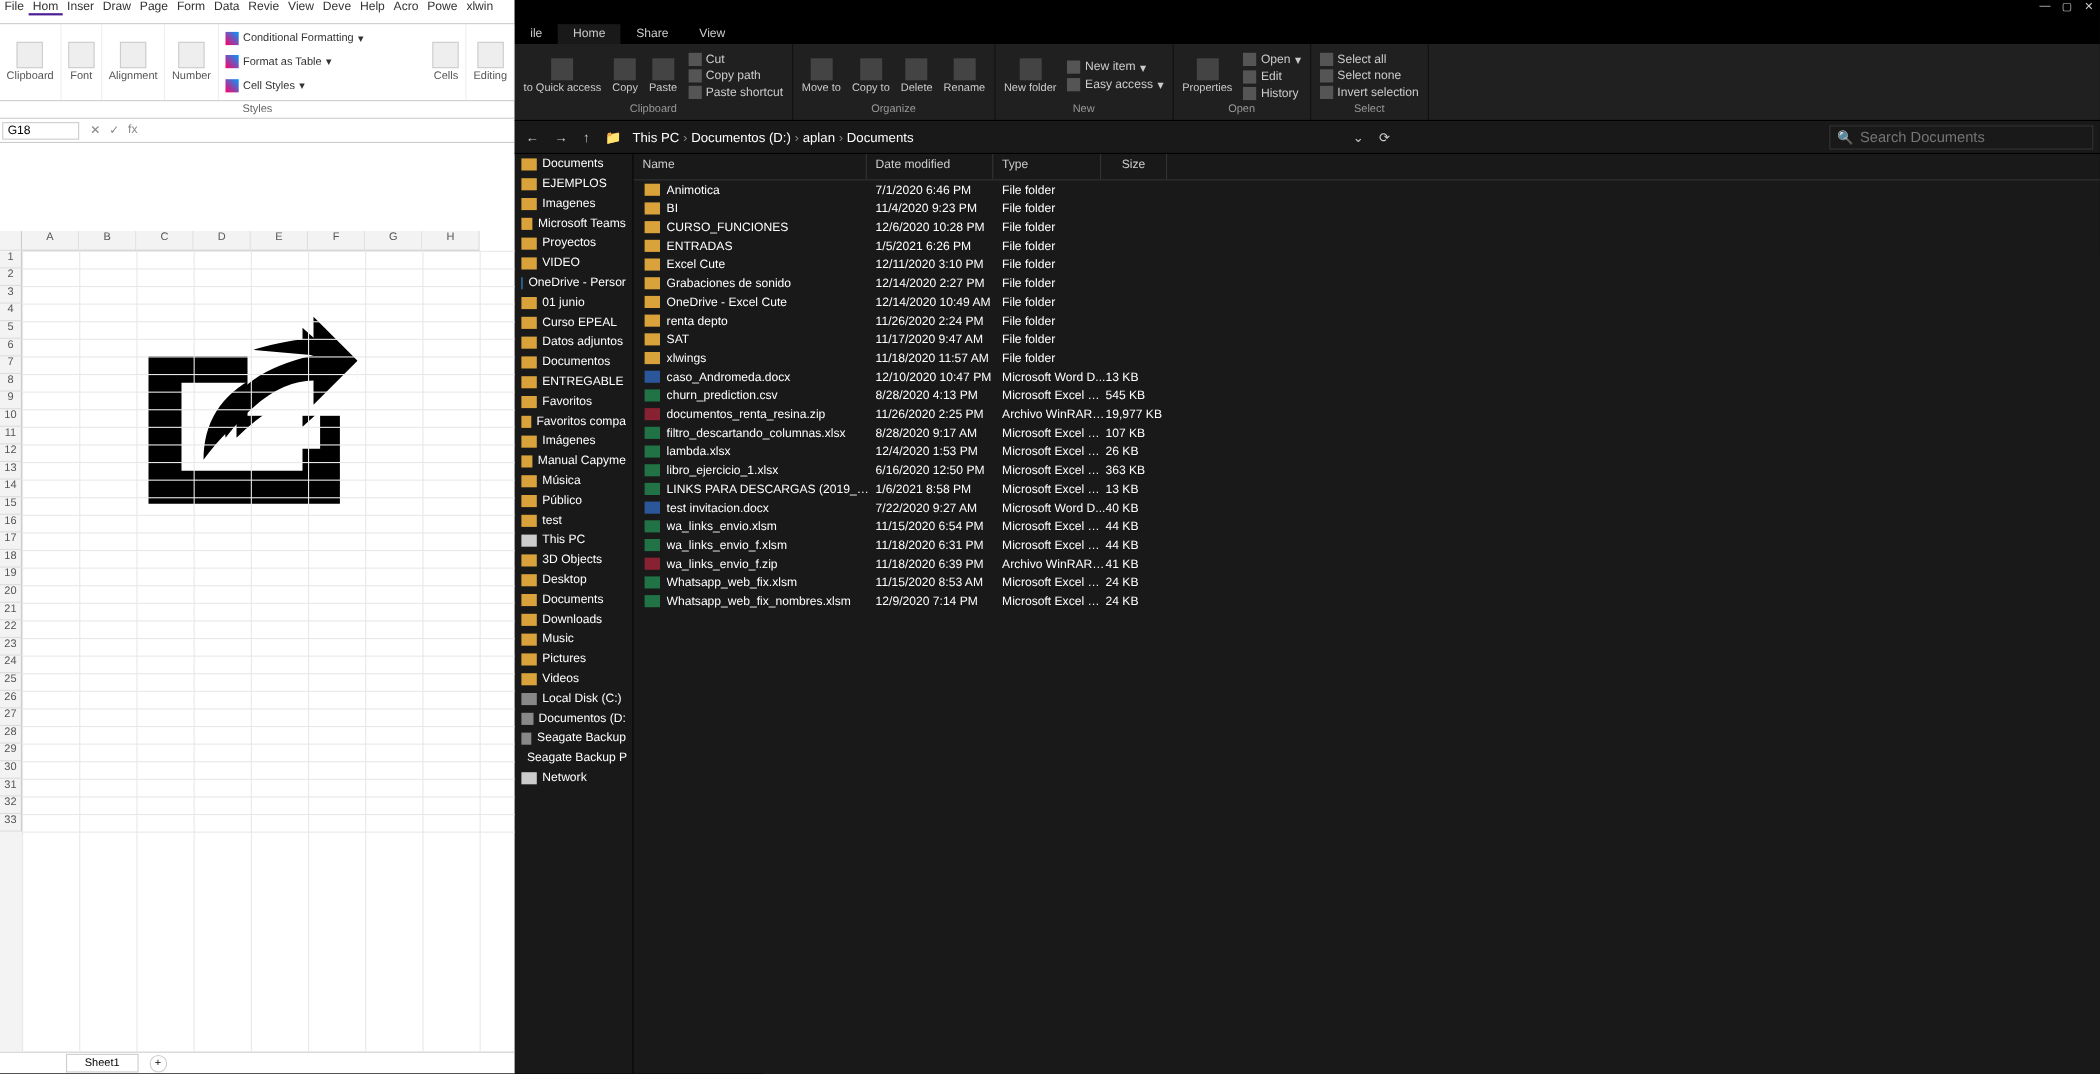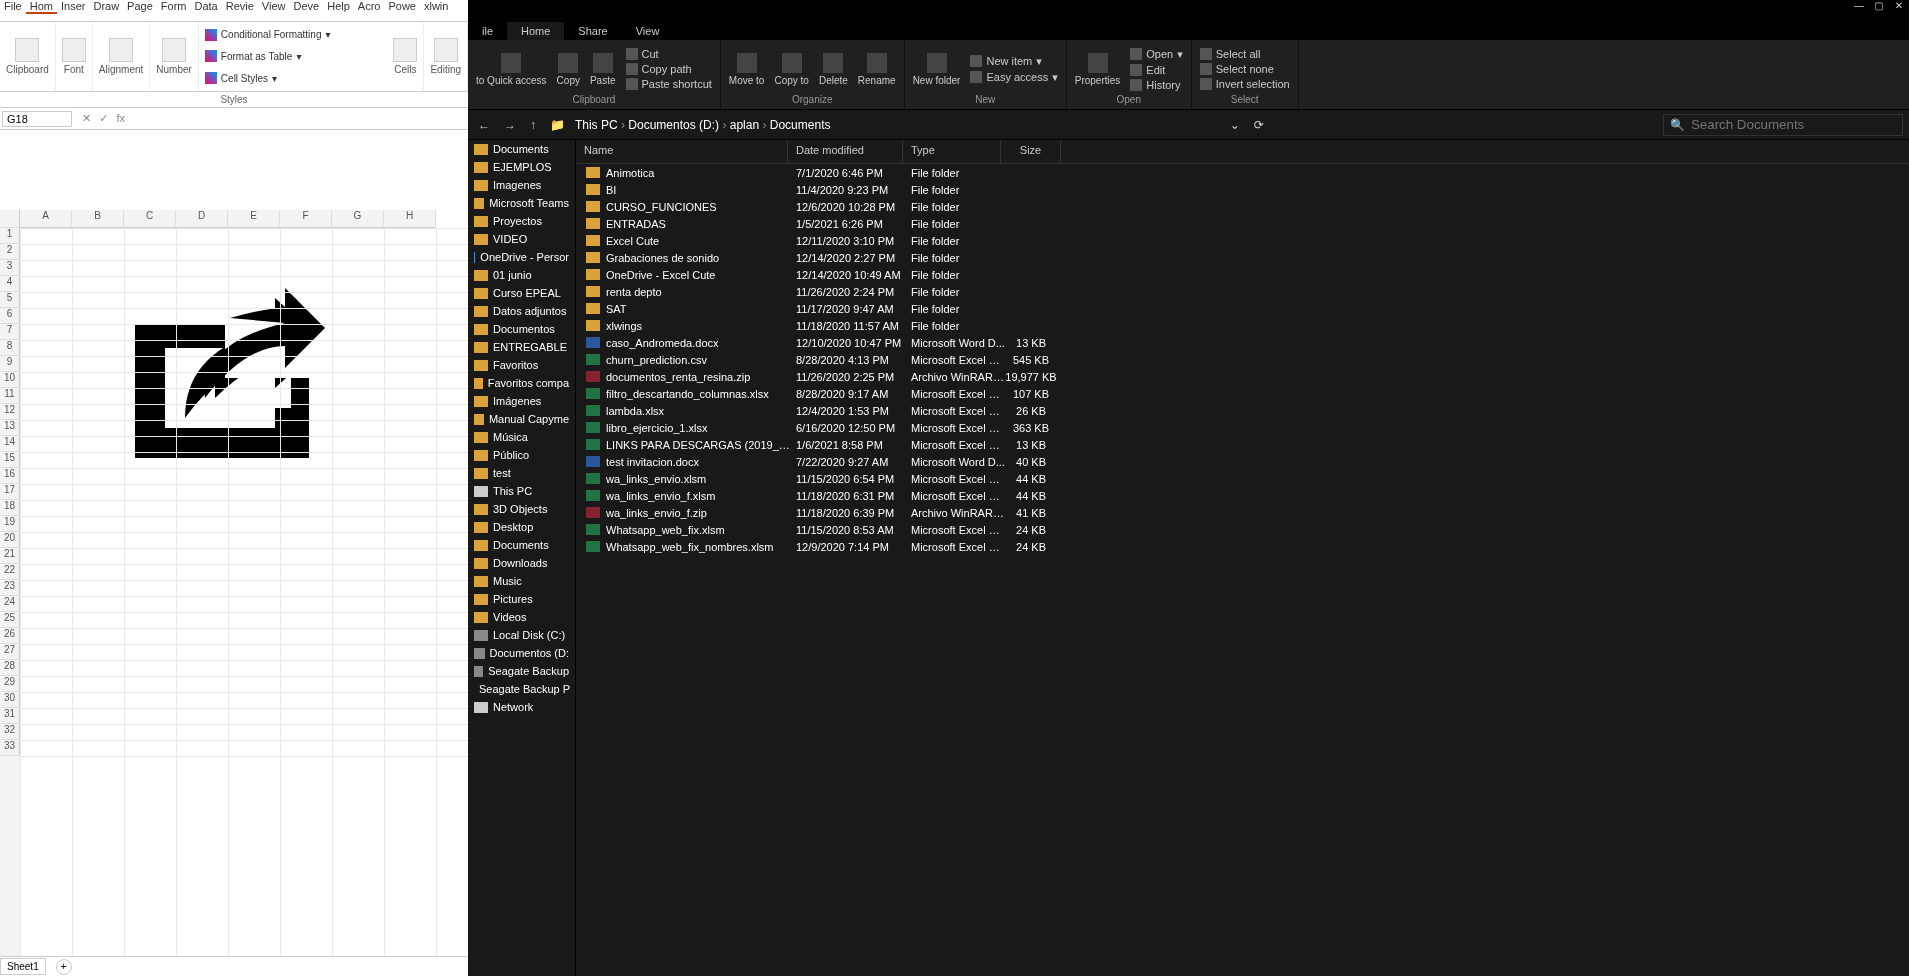--- a/index.html
+++ b/index.html
@@ -2,21 +2,21 @@
 <html><head>
 <meta charset="utf-8">
 <style>
 * { margin: 0; padding: 0; box-sizing: border-box; font-family: "Segoe UI", Arial, sans-serif; }
 body { width: 1909px; height: 976px; display: flex; background: #000; overflow: hidden; }
 
 
 .excel { width: 468px; height: 100%; background: #fff; display: flex; flex-direction: column; font-size: 11px; }
 .excel-tabs { display: flex; height: 22px; border-bottom: 1px solid #ccc; align-items: flex-start; font-size: 11px; color: #333; }
 .excel-tabs span { padding: 0 4px; cursor: pointer; white-space: nowrap; overflow: hidden; }
-.excel-tabs span.active { border-bottom: 2px solid #c2410c; }
+.excel-tabs span.active { border-bottom: 2px solid #4c1d95; }
 .excel-ribbon { height: 70px; display: flex; border-bottom: 1px solid #ccc; }
 .ribbon-group { display: flex; flex-direction: column; align-items: center; justify-content: center; padding: 4px 6px; border-right: 1px solid #eee; font-size: 10px; color: #555; }
 .ribbon-group .icon { width: 24px; height: 24px; background: #eee; margin-bottom: 2px; border: 1px solid #ccc; }
 .ribbon-styles { flex: 1; display: flex; flex-direction: column; justify-content: space-around; padding: 2px 6px; font-size: 10px; color: #333; }
 .ribbon-styles div { display: flex; align-items: center; gap: 4px; }
 .ribbon-styles .sicon { width: 12px; height: 12px; background: linear-gradient(45deg,#f06,#09f); }
 .styles-label { text-align: center; font-size: 10px; color: #666; border-bottom: 1px solid #ccc; padding: 2px; }
 .namebox-row { height: 22px; display: flex; align-items: center; border-bottom: 1px solid #ccc; }
 .namebox { width: 70px; border: 1px solid #ccc; margin: 2px; padding: 1px 4px; font-size: 11px; }
 .fx-icons { display: flex; gap: 8px; padding: 0 8px; color: #888; font-size: 11px; }
@@ -26,21 +26,21 @@
 .rowhead { width: 20px; background: #f3f3f3; }
 .rowhead div { height: 16px; border-bottom: 1px solid #ddd; border-right: 1px solid #ccc; text-align: center; font-size: 10px; color: #555; }
 .cols { flex: 1; display: flex; flex-direction: column; }
 .colhead { display: flex; height: 18px; }
 .colhead div { width: 52px; border-right: 1px solid #ddd; border-bottom: 1px solid #ccc; text-align: center; font-size: 10px; color: #555; background: #f3f3f3; }
 .cells { position: relative; flex: 1; }
 .gridline-h { position: absolute; left: 0; right: 0; border-bottom: 1px solid #e8e8e8; }
 .gridline-v { position: absolute; top: 0; bottom: 0; border-right: 1px solid #e8e8e8; }
 .share-icon { position: absolute; top: 60px; left: 115px; }
 .excel-status { height: 20px; display: flex; align-items: center; border-top: 1px solid #ccc; font-size: 10px; }
-.sheet-tab { background: #fff; border: 1px solid #ccc; padding: 2px 6px; }
+.sheet-tab { background: #fff; border: 1px solid #ccc; padding: 2px 16px; margin-left: 60px; }
 .add-sheet { width: 16px; height: 16px; border: 1px solid #ccc; border-radius: 50%; margin-left: 10px; text-align: center; line-height: 14px; }
 
 
 .explorer { flex: 1; background: #191919; color: #fff; font-size: 12px; display: flex; flex-direction: column; }
 .exp-tabs { height: 40px; display: flex; align-items: flex-end; background: #000; color: #ccc; }
 .exp-tabs span { padding: 3px 14px; font-size: 11px; }
 .exp-tabs span.active { background: #191919; }
 .exp-ribbon { height: 70px; display: flex; background: #202020; border-bottom: 1px solid #000; }
 .exp-rgroup { display: flex; flex-direction: column; align-items: center; padding: 4px 8px; border-right: 1px solid #111; font-size: 10px; color: #ccc; }
 .exp-rgroup .top { flex: 1; display: flex; align-items: center; gap: 10px; }
@@ -70,21 +70,21 @@
 .col-type { width: 98px; }
 .col-size { width: 60px; text-align: center; }
 .exp-row { display: flex; height: 17px; align-items: center; font-size: 11px; color: #fff; }
 .exp-row .ficon { width: 14px; height: 11px; margin: 0 6px 0 10px; background: #d9a23a; }
 .exp-row .ficon.doc { background: #2b579a; }
 .exp-row .ficon.xls { background: #217346; }
 .exp-row .ficon.zip { background: #823; }
 .exp-row .fname { width: 186px; white-space: nowrap; overflow: hidden; text-overflow: ellipsis; }
 .exp-row .fdate { width: 115px; padding-left: 4px; }
 .exp-row .ftype { width: 98px; padding-left: 4px; white-space: nowrap; overflow: hidden; text-overflow: ellipsis; }
-.exp-row .fsize { width: 60px; text-align: center; padding-right: 8px; }
+.exp-row .fsize { width: 60px; text-align: left; padding-right: 8px; }
 .win-controls { position: absolute; top: 0; right: 0; display: flex; }
 .win-controls span { width: 20px; height: 16px; color: #ccc; text-align: center; font-size: 10px; }
 </style>
 </head>
 <body>
 
 <div class="excel">
   <div class="excel-tabs" id="excel-tabs">
       <span>File</span>
       <span class="active">Hom</span>

